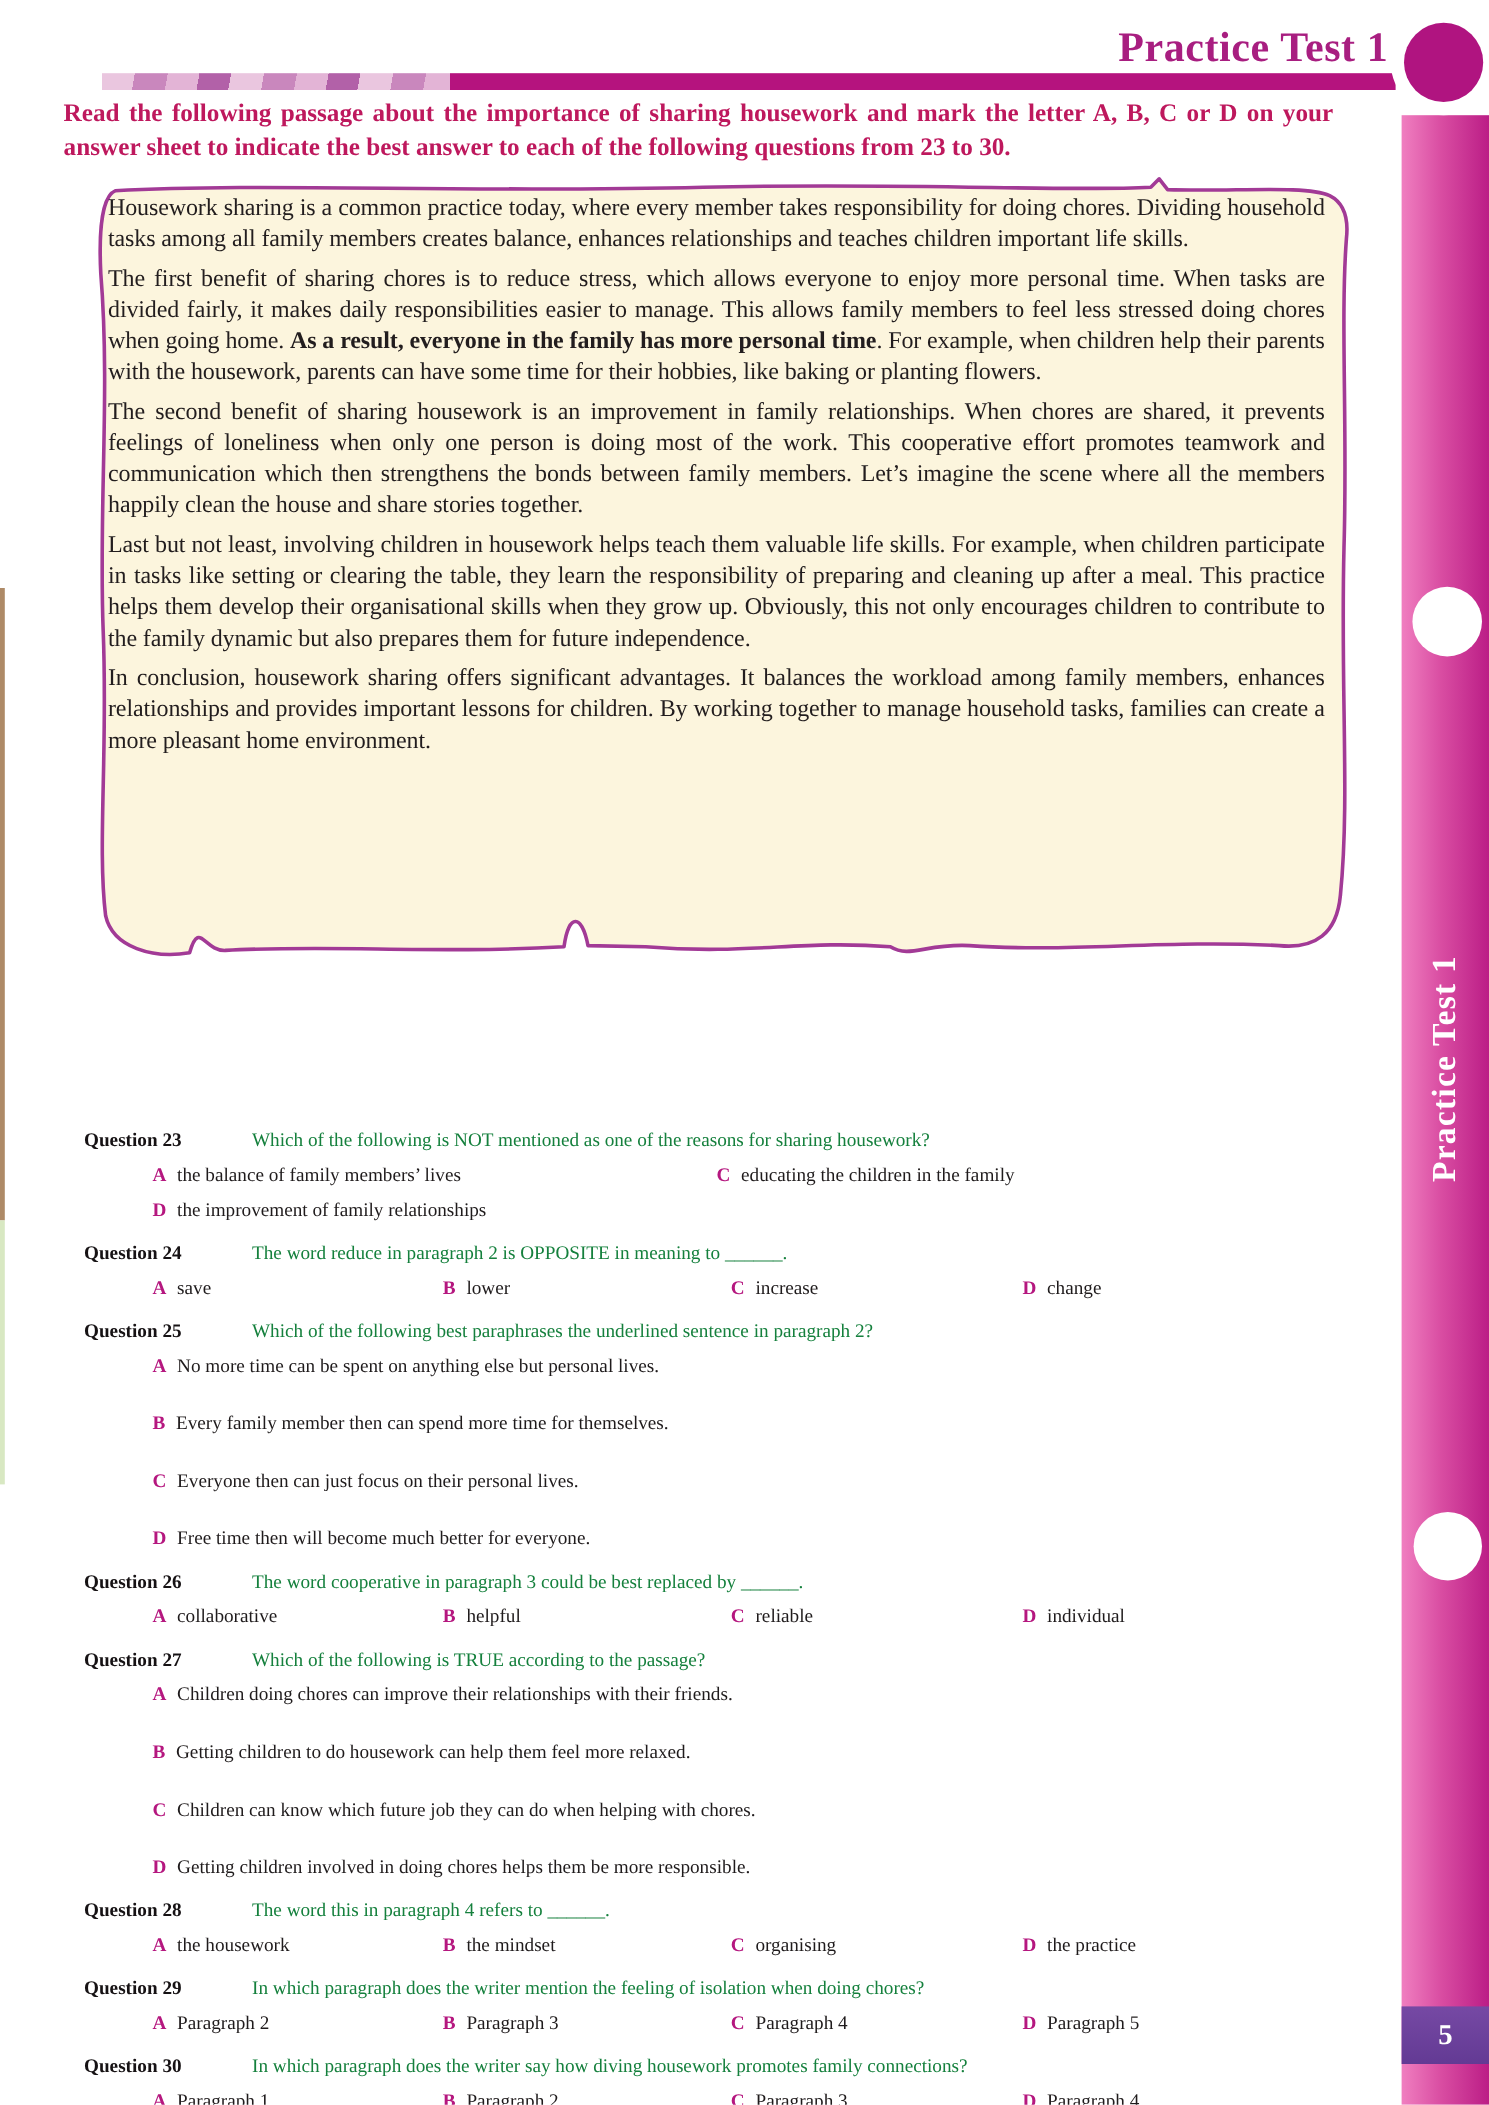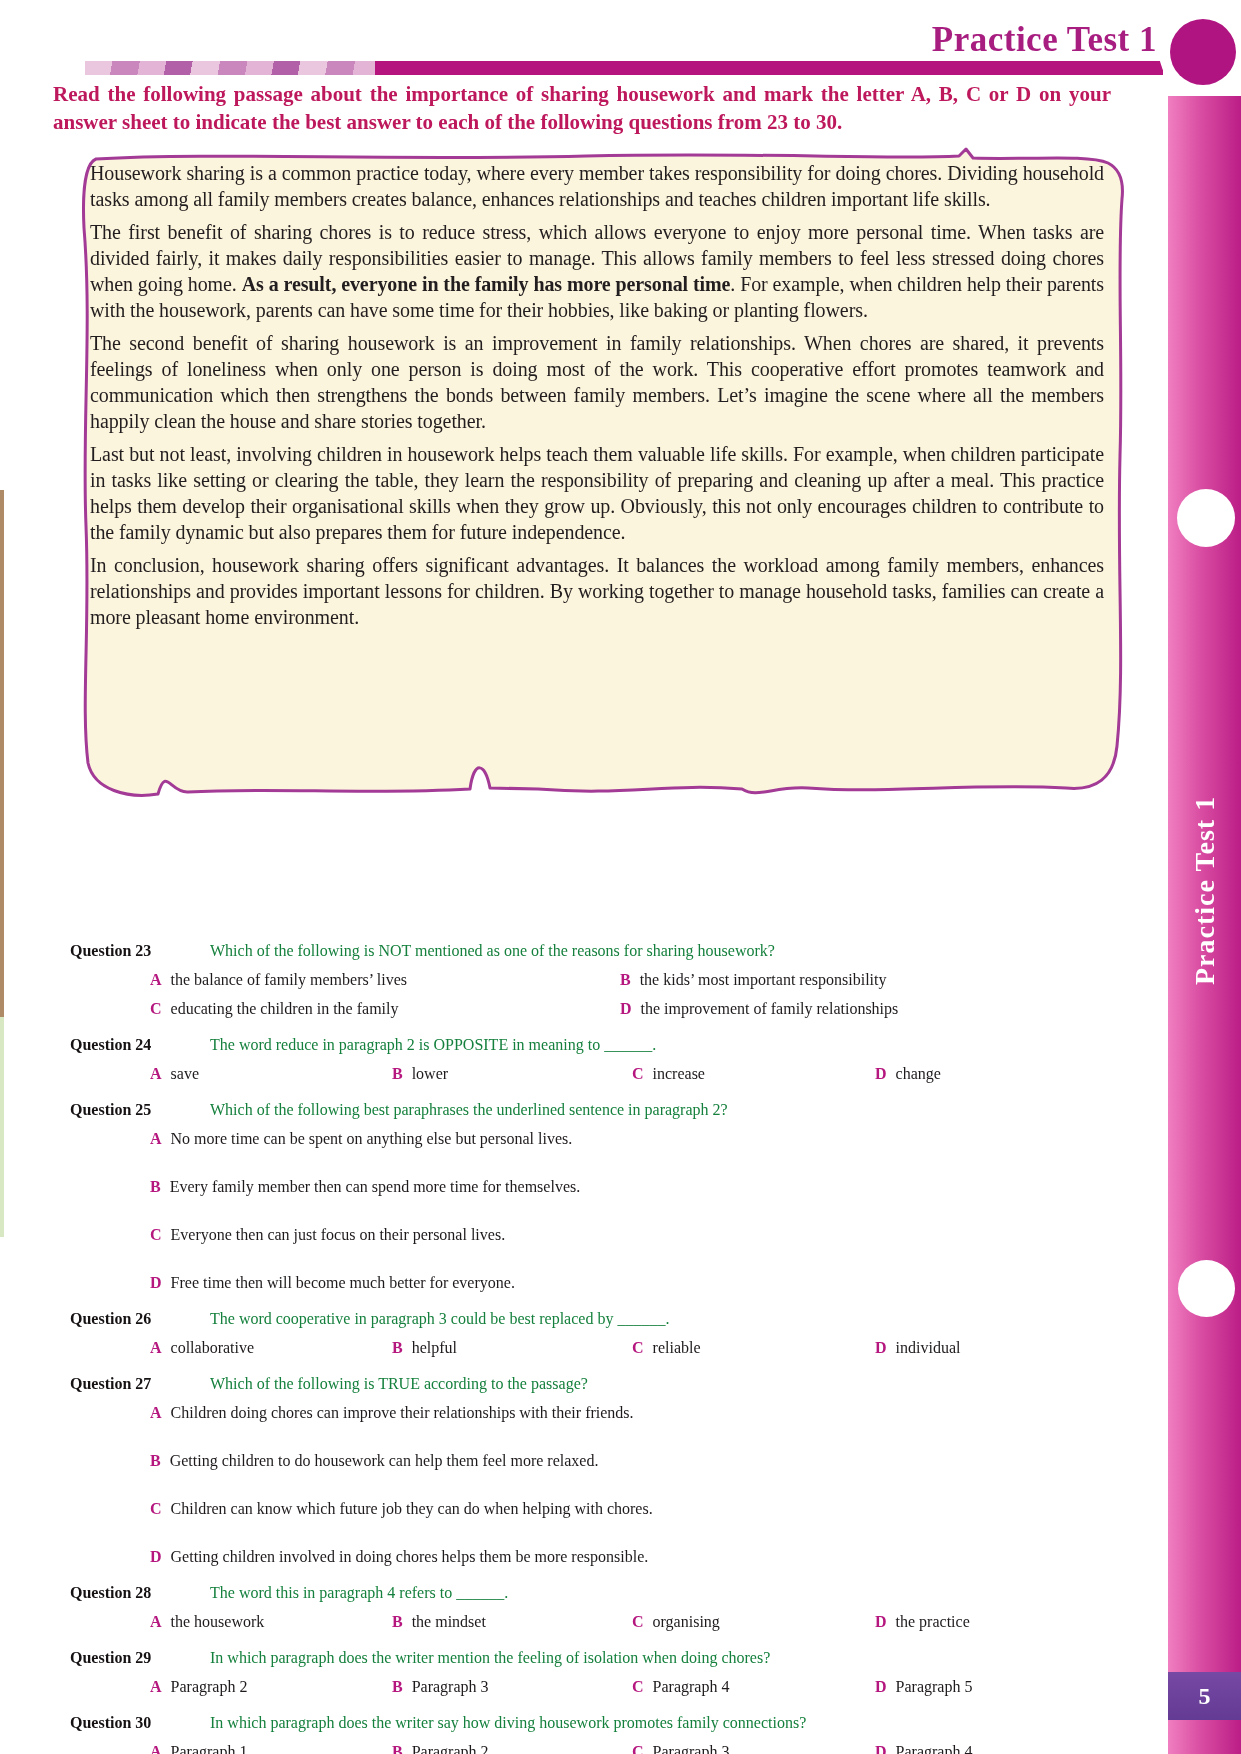--- a/index.html
+++ b/index.html
@@ -33,21 +33,21 @@
   }
   .passage-text p{margin:0 0 7px 0;}
   .u{text-underline-offset:3px;}
   .b{font-weight:bold;}
   
   .questions{position:absolute;left:70px;top:936px;width:1080px;font-size:16px;line-height:29px;}
   .q{margin-bottom:7px;}
   .q-head{display:flex;}
   .q-label{flex:0 0 140px;font-weight:bold;color:#161214;}
   .q-text{flex:1;color:#15803d;}
-  .opts{margin-left:80px;}
+  .opts{margin-left:57px;}
   .opts.cols4{display:grid;grid-template-columns:242px 240px 243px auto;font-family:Liberation Serif, serif;}
   .opts.cols2{display:grid;grid-template-columns:470px auto;}
   .opts.stack{display:flex;flex-direction:column;gap:19px;}
   .opt .L{color:#b5177f;font-weight:bold;margin-right:9px;}
   
   .side-strip{
     position:absolute;left:1168px;top:96px;width:73px;height:1658px;
     background:linear-gradient(90deg,#f07fc0 0%,#d94da2 45%,#bb1d86 100%);
   }
   .notch-circle{position:absolute;left:1159px;top:8px;width:88px;height:88px;border-radius:50%;background:#ffffff;}
@@ -118,21 +118,20 @@
 
 <div class="questions">
 
   <div class="q">
     <div class="q-head">
       <span class="q-label">Question 23</span>
       <span class="q-text"><span>Which of the following is NOT mentioned as one of the reasons for sharing housework?</span><span class="u"></span><span></span></span>
     </div>
     <div class="opts cols2">
       <span class="opt"><b class="L">A</b><span>the balance of family members’ lives</span></span>
-      <span class="opt"><b class="L">B</b><span>the kids’ most important responsibility</span></span>
       <span class="opt"><b class="L">C</b><span>educating the children in the family</span></span>
       <span class="opt"><b class="L">D</b><span>the improvement of family relationships</span></span>
     </div>
   </div>
 
   <div class="q">
     <div class="q-head">
       <span class="q-label">Question 24</span>
       <span class="q-text"><span>The word </span><span class="u">reduce</span><span> in paragraph 2 is OPPOSITE in meaning to ______.</span></span>
     </div>

